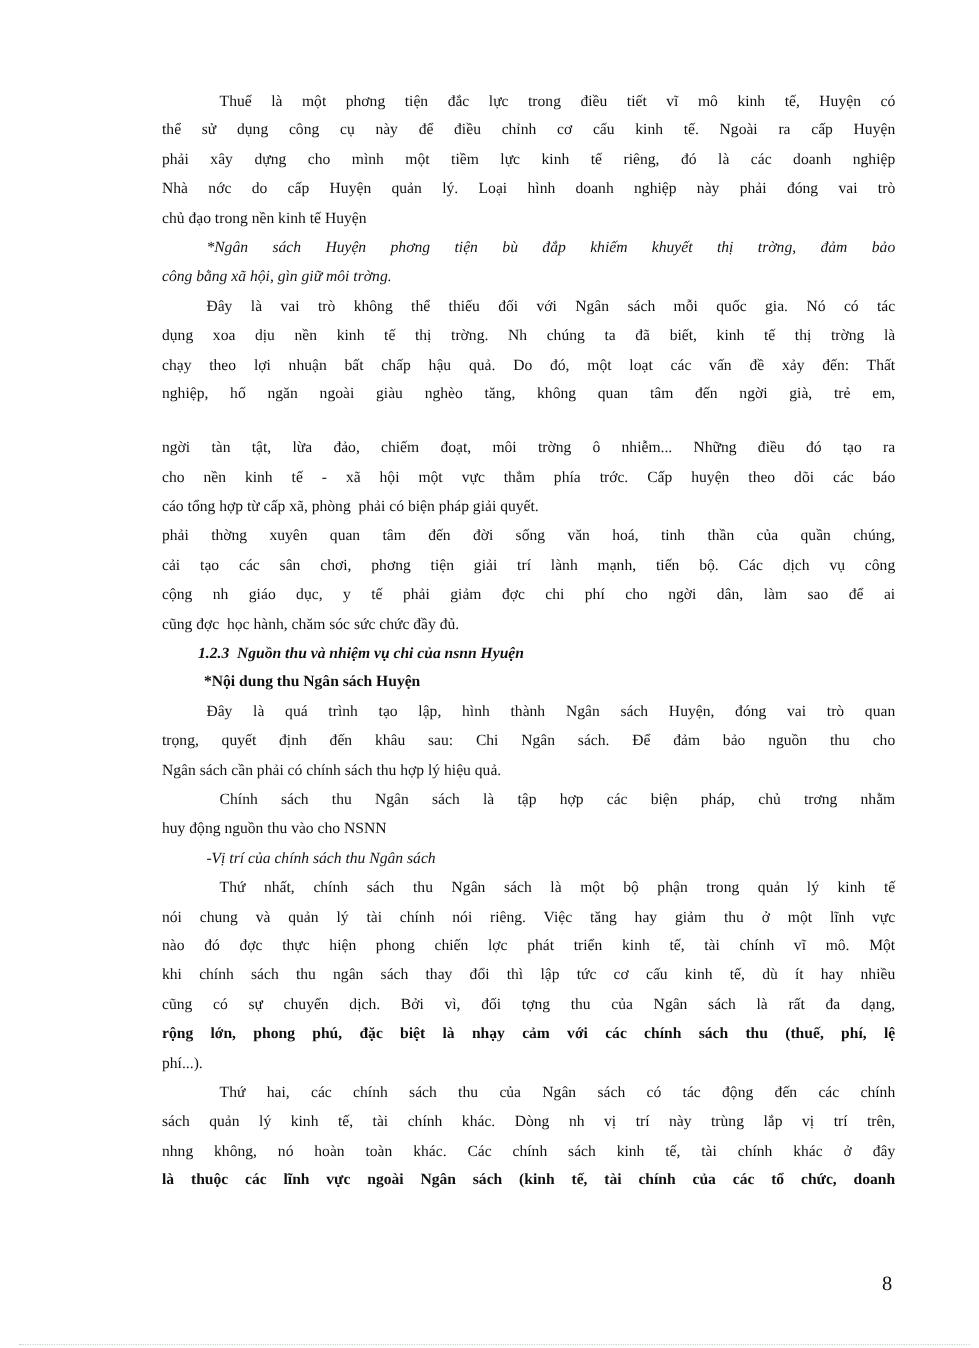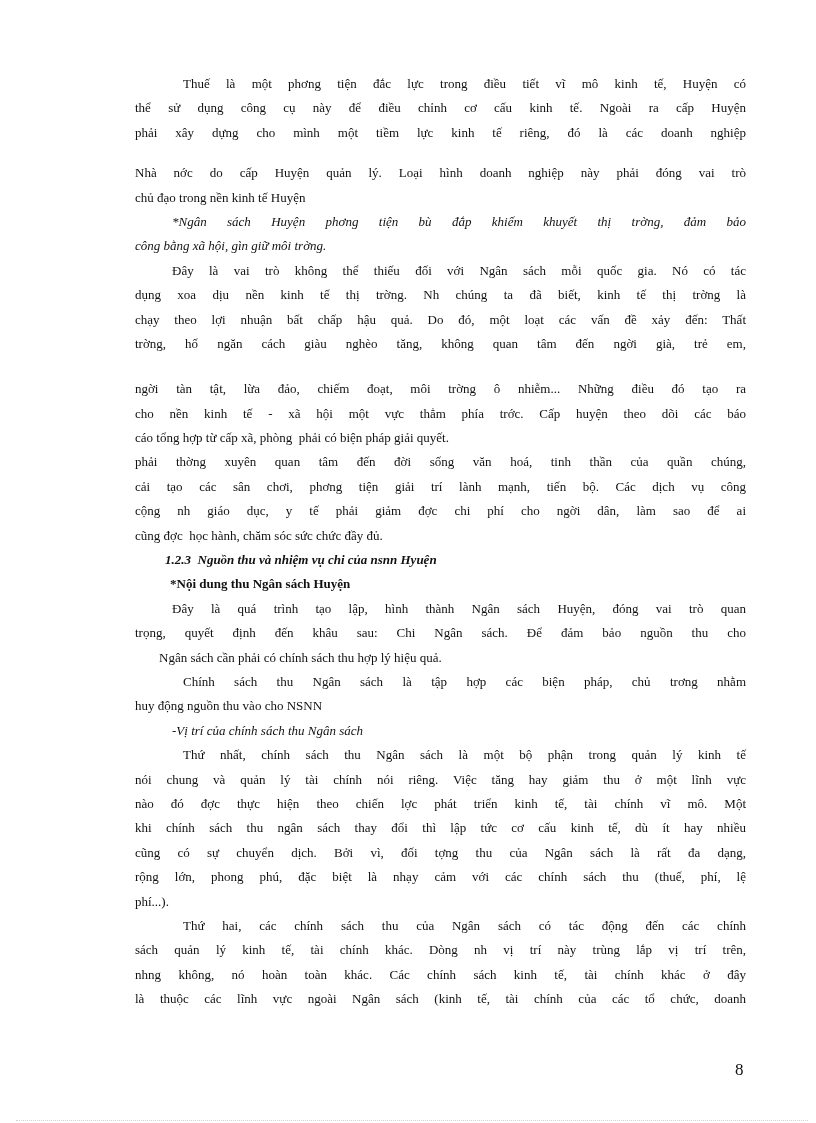--- a/index.html
+++ b/index.html
@@ -27,39 +27,39 @@
 <div class="page" id="page">
     <div class="line ind1" style="display: block;">
       <span class="justify" style="width: 563px; display: block; white-space: normal;">Thuế là một phơng  tiện đắc lực trong điều  tiết vĩ mô kinh tế, Huyện có</span>
     </div>
     <div class="line" style="display: block;">
       <span class="justify" style="width: 611px; display: block; white-space: normal;">thể sử dụng công cụ này để điều  chỉnh cơ cấu kinh tế. Ngoài ra cấp Huyện</span>
     </div>
     <div class="line" style="display: block;">
       <span class="justify" style="width: 611px; display: block; white-space: normal;">phải xây dựng cho mình một tiềm lực kinh tế riêng, đó là các doanh nghiệp</span>
     </div>
-    <div class="line" style="display: block; margin-top: 16px;">
+    <div class="line" style="display: block;">
       <span class="justify" style="width: 611px; display: block; white-space: normal;">Nhà nớc  do cấp Huyện quản lý. Loại hình doanh nghiệp này phải đóng vai trò</span>
     </div>
     <div class="line" style="display: block;"><span class="txt" style="display: inline-block; width: auto; white-space: pre;">chủ đạo trong nền kinh tế Huyện</span></div>
     <div class="line ind-it" style="display: block;">
       <span class="it justify" style="width: 574px; display: block; white-space: normal;">*Ngân sách Huyện phơng  tiện bù đắp khiếm khuyết thị trờng,  đảm bảo</span>
     </div>
     <div class="line" style="display: block;"><span class="it txt" style="display: inline-block; width: auto; white-space: pre;">công bằng xã hội, gìn giữ môi trờng.</span></div>
     <div class="line ind-it" style="display: block;">
       <span class="justify" style="width: 574px; display: block; white-space: normal;">Đây là vai trò không thể thiếu đối với Ngân sách mỗi quốc gia. Nó có tác</span>
     </div>
     <div class="line" style="display: block;">
       <span class="justify" style="width: 611px; display: block; white-space: normal;">dụng xoa dịu nền kinh tế thị trờng.   Nh  chúng ta đã biết, kinh tế thị trờng  là</span>
     </div>
     <div class="line" style="display: block;">
       <span class="justify" style="width: 611px; display: block; white-space: normal;">chạy theo lợi nhuận bất chấp hậu quả. Do đó, một loạt các vấn đề xảy đến: Thất</span>
     </div>
     <div class="line" style="display: block;">
-      <span class="justify" style="width: 611px; display: block; white-space: normal;">trờng, hố ngăn cách giàu nghèo tăng, không quan tâm đến ngời  già, trẻ em,</span>
+      <span class="justify" style="width: 611px; display: block; white-space: normal;">nghiệp, hố ngăn ngoài giàu nghèo tăng, không quan tâm đến ngời  già, trẻ em,</span>
     </div>
     <div class="line" style="display: block; margin-top: 21px;">
       <span class="justify" style="width: 611px; display: block; white-space: normal;">ngời  tàn tật, lừa đảo, chiếm đoạt, môi trờng  ô nhiễm... Những điều  đó tạo ra</span>
     </div>
     <div class="line" style="display: block;">
       <span class="justify" style="width: 611px; display: block; white-space: normal;">cho nền kinh tế - xã hội một vực thẳm phía trớc.  Cấp huyện theo dõi các báo</span>
     </div>
     <div class="line" style="display: block;"><span class="txt" style="display: inline-block; width: auto; white-space: pre;">cáo tổng hợp từ cấp xã, phòng  phải có biện pháp giải quyết.</span></div>
     <div class="line" style="display: block;">
       <span class="justify" style="width: 611px; display: block; white-space: normal;">phải thờng  xuyên quan tâm đến đời sống văn hoá, tinh thần của quần chúng,</span>
@@ -72,53 +72,53 @@
     </div>
     <div class="line" style="display: block;"><span class="txt" style="display: inline-block; width: auto; white-space: pre;">cũng đợc  học hành, chăm sóc sức chức đầy đủ.</span></div>
     <div class="line ind-h" style="display: block;"><span class="bi txt" style="display: inline-block; width: auto; white-space: pre;">1.2.3  Nguồn thu và nhiệm vụ chi của nsnn Hyuện</span></div>
     <div class="line ind-h2" style="display: block;"><span class="b txt" style="display: inline-block; width: auto; white-space: pre;">*Nội dung thu Ngân sách Huyện</span></div>
     <div class="line ind-it" style="display: block;">
       <span class="justify" style="width: 574px; display: block; white-space: normal;">Đây là quá trình tạo lập, hình thành Ngân sách Huyện, đóng vai trò quan</span>
     </div>
     <div class="line" style="display: block;">
       <span class="justify" style="width: 611px; display: block; white-space: normal;">trọng, quyết định đến khâu sau: Chi Ngân sách. Để đảm bảo nguồn thu cho</span>
     </div>
-    <div class="line" style="display: block; margin-left: 24px;"><span class="txt" style="display: inline-block; width: auto; white-space: pre;">Ngân sách cần phải có chính sách thu hợp lý hiệu quả.</span></div>
+    <div class="line" style="display: block;"><span class="txt" style="display: inline-block; width: auto; white-space: pre;">Ngân sách cần phải có chính sách thu hợp lý hiệu quả.</span></div>
     <div class="line ind1" style="display: block;">
       <span class="justify" style="width: 563px; display: block; white-space: normal;">Chính sách thu Ngân sách là tập hợp các biện pháp, chủ trơng  nhằm</span>
     </div>
     <div class="line" style="display: block;"><span class="txt" style="display: inline-block; width: auto; white-space: pre;">huy động nguồn thu vào cho NSNN</span></div>
     <div class="line ind-it" style="display: block;"><span class="it txt" style="display: inline-block; width: auto; white-space: pre;">-Vị trí của chính sách thu Ngân sách</span></div>
     <div class="line ind1" style="display: block;">
       <span class="justify" style="width: 563px; display: block; white-space: normal;">Thứ nhất, chính sách thu Ngân sách là một bộ phận trong quản lý kinh tế</span>
     </div>
     <div class="line" style="display: block;">
       <span class="justify" style="width: 611px; display: block; white-space: normal;">nói chung và quản lý tài chính nói riêng. Việc tăng hay giảm thu ở một lĩnh vực</span>
     </div>
     <div class="line" style="display: block;">
-      <span class="justify" style="width: 611px; display: block; white-space: normal;">nào đó đợc  thực hiện theo chiến lợc  phát triển kinh tế, tài chính vĩ mô. Một</span>
+      <span class="justify" style="width: 611px; display: block; white-space: normal;">nào đó đợc  thực hiện phong chiến lợc  phát triển kinh tế, tài chính vĩ mô. Một</span>
     </div>
     <div class="line" style="display: block;">
       <span class="justify" style="width: 611px; display: block; white-space: normal;">khi chính sách thu ngân sách thay đổi thì lập tức cơ cấu kinh tế, dù ít hay nhiều</span>
     </div>
     <div class="line" style="display: block;">
       <span class="justify" style="width: 611px; display: block; white-space: normal;">cũng có sự chuyển dịch. Bởi vì, đối tợng  thu của Ngân sách là rất đa dạng,</span>
     </div>
     <div class="line" style="display: block;">
-      <span class="justify" style="width: 611px; display: block; white-space: normal;">rộng lớn, phong phú, đặc biệt là nhạy cảm với các chính sách thu (thuế, phí, lệ</span>
+      <span class="justify" style="width: 611px; display: block; white-space: normal; font-weight: bold;">rộng lớn, phong phú, đặc biệt là nhạy cảm với các chính sách thu (thuế, phí, lệ</span>
     </div>
     <div class="line" style="display: block;"><span class="txt" style="display: inline-block; width: auto; white-space: pre;">phí...).</span></div>
     <div class="line ind1" style="display: block;">
       <span class="justify" style="width: 563px; display: block; white-space: normal;">Thứ hai, các chính sách thu của Ngân sách có tác động đến các chính</span>
     </div>
     <div class="line" style="display: block;">
       <span class="justify" style="width: 611px; display: block; white-space: normal;">sách quản lý kinh tế, tài chính khác. Dòng  nh  vị trí này trùng lắp vị trí trên,</span>
     </div>
     <div class="line" style="display: block;">
       <span class="justify" style="width: 611px; display: block; white-space: normal;">nhng  không, nó hoàn toàn khác. Các chính sách kinh tế, tài chính khác ở đây</span>
     </div>
     <div class="line" style="display: block;">
-      <span class="justify" style="width: 611px; display: block; white-space: normal;">là thuộc các lĩnh vực ngoài Ngân sách (kinh tế, tài chính của các tổ chức, doanh</span>
+      <span class="justify" style="width: 611px; display: block; white-space: normal; font-weight: bold;">là thuộc các lĩnh vực ngoài Ngân sách (kinh tế, tài chính của các tổ chức, doanh</span>
     </div>
   </div>
 
 <div class="pgnum">8</div>
 <div class="footer-rule"></div>
 
 </body></html>

